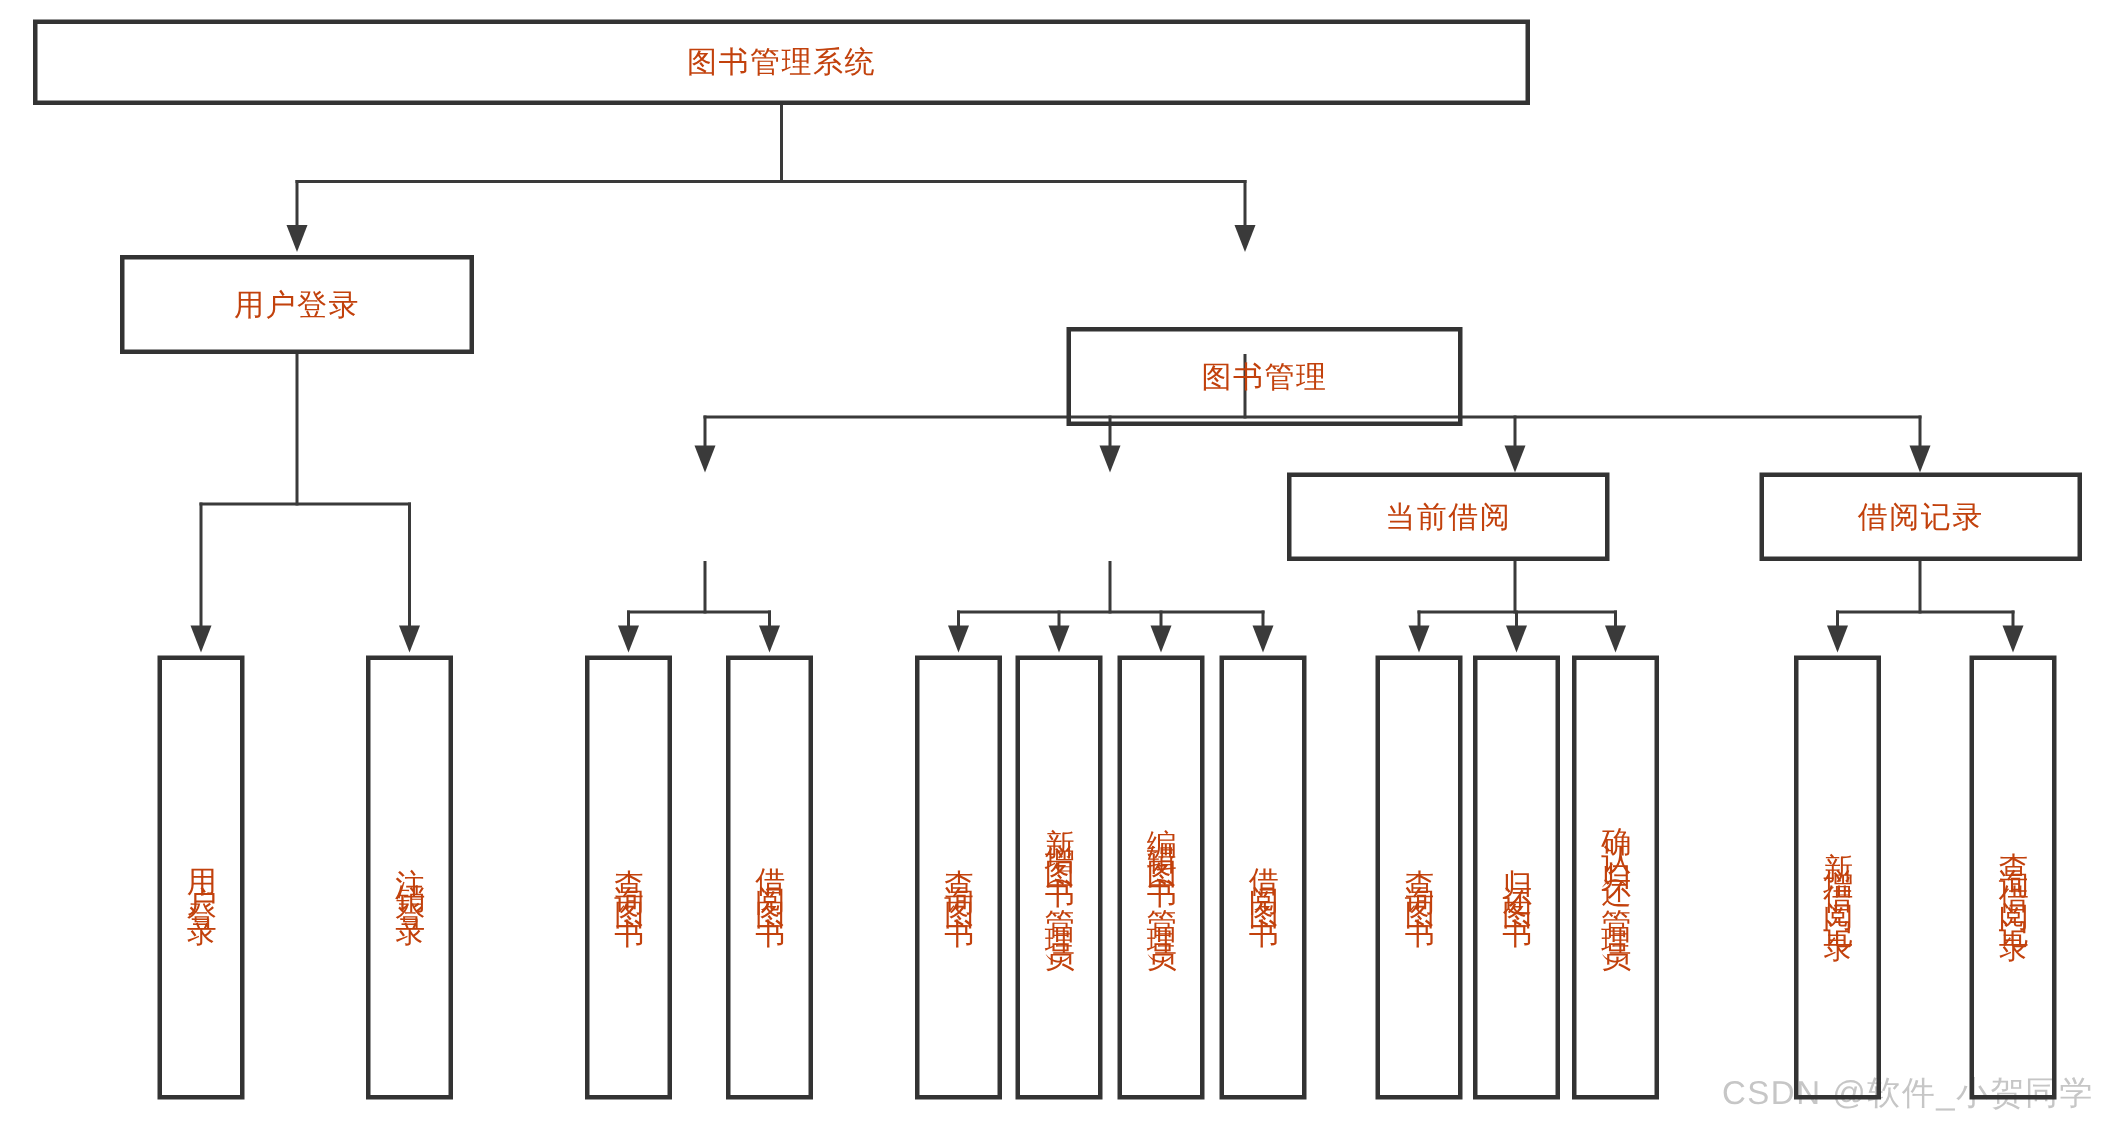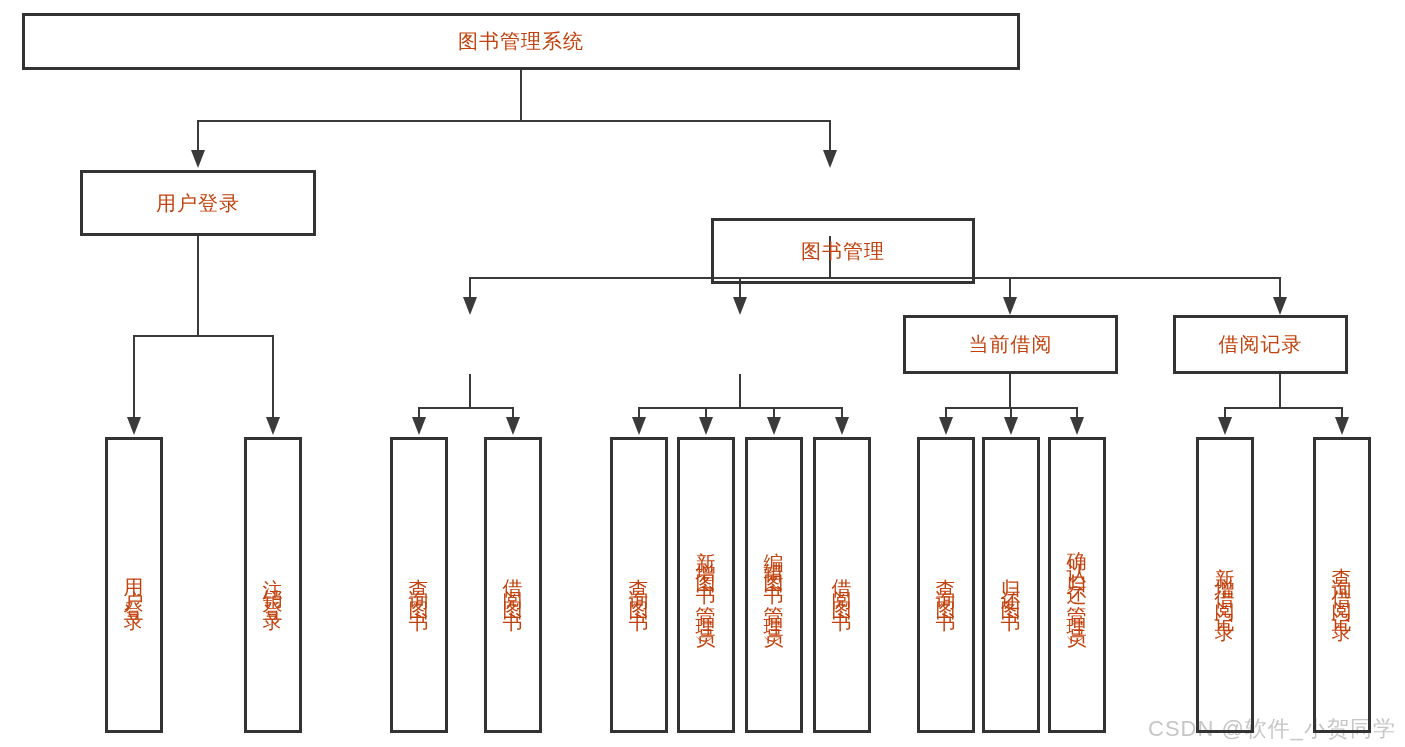--- a/index.html
+++ b/index.html
@@ -36,22 +36,22 @@
     letter-spacing: 11px;
     font-size: 20px;
     line-height: 1;
   }
   
   .b-root   { left: 22px;   top: 13px;  width: 998px; height: 57px; }
   .b-login  { left: 80px;   top: 170px; width: 236px; height: 66px; }
   .b-mgmt   { left: 711px;  top: 170px; width: 264px; height: 66px; margin-top: 48px; }
   .b-cat1   { left: 363px;  top: 315px; width: 215px; height: 59px; }
   .b-cat2   { left: 633px;  top: 315px; width: 215px; height: 59px; }
-  .b-cat3   { left: 903px;  top: 315px; width: 215px; height: 59px; }
-  .b-cat4   { left: 1173px; top: 315px; width: 175px; height: 59px; }
+  .b-cat3   { left: 858px;  top: 315px; width: 215px; height: 59px; }
+  .b-cat4   { left: 1173px; top: 315px; width: 215px; height: 59px; }
   .leaf     { top: 437px; width: 58px; height: 296px; }
   .l-1  { left: 105px;  }
   .l-2  { left: 244px;  }
   .l-3  { left: 390px;  }
   .l-4  { left: 484px;  }
   .l-5  { left: 610px;  }
   .l-6  { left: 677px;  }
   .l-7  { left: 745px;  }
   .l-8  { left: 813px;  }
   .l-9  { left: 917px;  }

